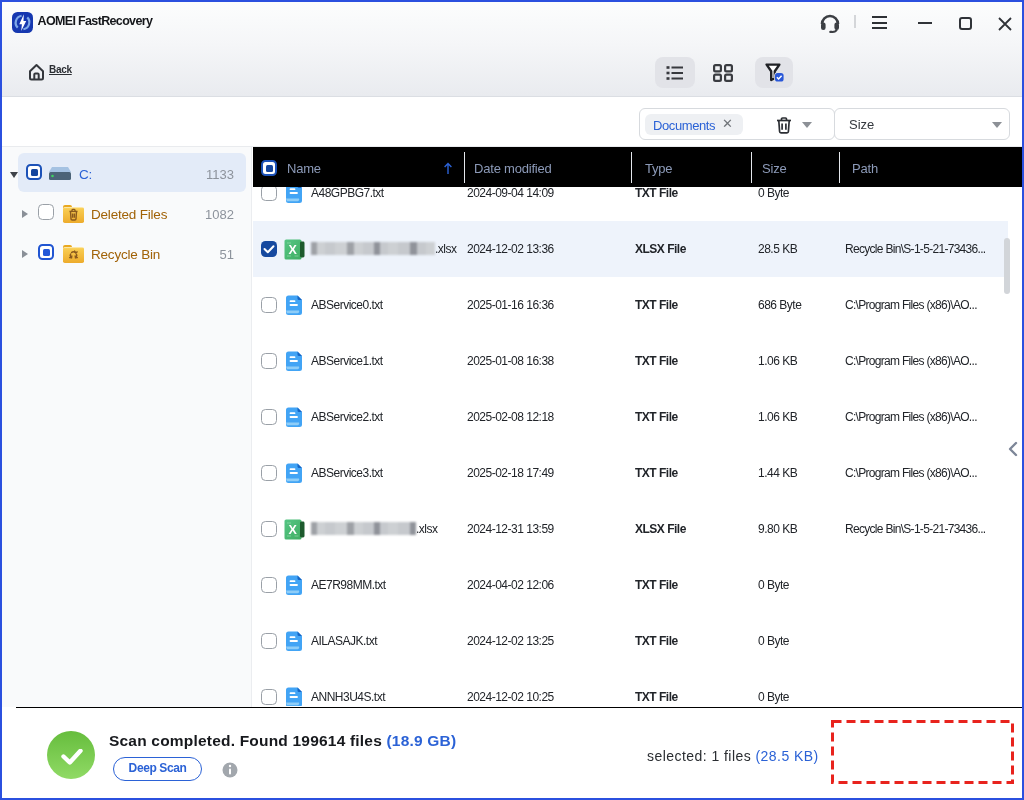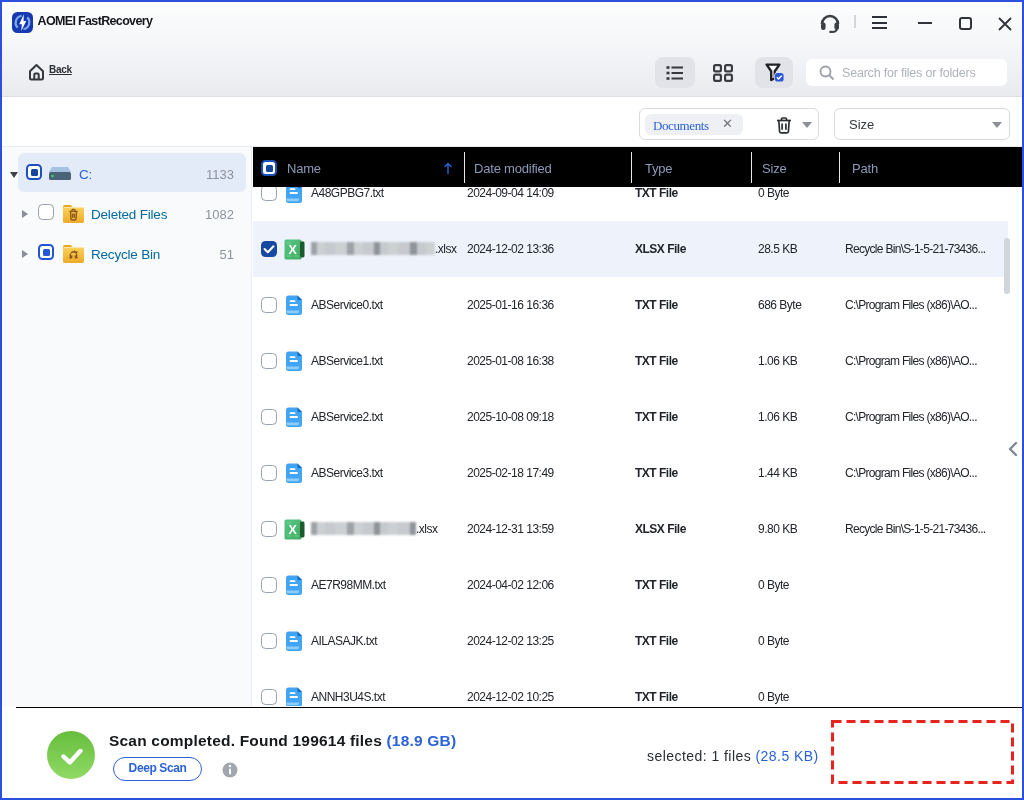--- a/index.html
+++ b/index.html
@@ -12,37 +12,37 @@
   background:linear-gradient(180deg,#fcfdfd 0%,#f5f6f8 45%,#e9ebef 100%);
   border-bottom:1px solid #dbdee3; }
 #title { position:absolute; left:35.5px; top:12px; font-size:12.5px; font-weight:bold; letter-spacing:-0.65px; color:#15171b; }
 #backtxt { position:absolute; left:47px; top:62px; font-size:10px; font-weight:bold; letter-spacing:-0.3px; color:#2b2e33;text-decoration:underline; }
 .vbtn { position:absolute; top:55px; height:31px; border-radius:8px; background:#e2e3e8; }
 #search { position:absolute; left:804px; top:57px; width:201px; height:27px; border-radius:6px; background:#fff; }
 #search span { position:absolute; left:36px; top:7px; font-size:12.5px; letter-spacing:-0.2px; color:#aeb2b9; }
 
 #filterrow { position:absolute; left:2px; top:97px; width:1020px; height:50px; background:#fff; border-bottom:1px solid #e9ebee; }
 .fbox { position:absolute; top:11px; height:32px; border:1px solid #d7dade; border-radius:6px; background:#fff; }
-#fbox1 { left:637px; width:180px;font-family:Liberation Serif, serif; }
+#fbox1 { left:637px; width:196px; }
 #fbox2 { left:832px; width:176px; }
 #pill { position:absolute; left:5px; top:5px; width:98px; height:21px; background:#eef0f3; border-radius:6px; }
 #pill .t { position:absolute; left:8px; top:3.5px; font-size:13px; letter-spacing:-0.4px; color:#2b62d6; }
 #pill .x { position:absolute; left:77px; top:2px; font-size:13px; color:#6f7378; }
 #sizetxt { position:absolute; left:14px; top:8px; font-size:13px; color:#34383e; }
 .caret { position:absolute; width:0; height:0; border-left:5px solid transparent; border-right:5px solid transparent; border-top:6px solid #8c9096; }
 
 #sidebar { position:absolute; left:2px; top:147px; width:250px; height:560px; background:#f9fafb; border-right:1px solid #ebedf0; }
 #csel { position:absolute; left:16px; top:6px; width:228px; height:39px; background:#e3ebf8; border-radius:6px; }
 .cnt { position:absolute; right:17px; font-size:13px; color:#8d939c; }
 .cb { position:absolute; width:16px; height:16px; border-radius:4.5px; background:#fff; }
 .cb.ind { border:2px solid #1c52b8; }
 .cb.ind i { position:absolute; left:2.5px; top:2.5px; width:7px; height:7px; background:#15469e; border-radius:1.5px; }
 .cb.off { border:1.5px solid #9aa0a7; }
 .cb.on { background:#16499f; border:none; }
-.sidetxt { position:absolute; font-size:13.5px; letter-spacing:-0.2px; color:#0369a1; }
+.sidetxt { position:absolute; font-size:13.5px; letter-spacing:-0.2px; color:#a16207; }
 
 #thead { position:absolute; left:253px; top:147px; width:769px; height:41px; background:#000000; }
 #thead .h { position:absolute; top:14px; font-size:13px; letter-spacing:-0.2px; color:#8c9ab8; }
 #thead .sep { position:absolute; top:5px; width:1px; height:31px; background:#e4e7ec; }
 #tbody { position:absolute; left:253px; top:187px; width:769px; height:519px; overflow:hidden; background:#fff; }
 .row { position:absolute; left:0; width:755px; height:56px; }
 .row.sel { background:#eef3fb; }
 .cell { position:absolute; top:50%; transform:translateY(-50%); font-size:12px; letter-spacing:-0.5px; color:#212429; white-space:nowrap; }
 .c-name { left:58px; }
 .c-date { left:214px; }
@@ -123,27 +123,20 @@
       <rect x="12.1" y="10.6" width="6.8" height="6.3" rx="1.4"></rect>
     </g>
   </svg>
   <div class="vbtn" style="left:753px;width:38px"></div>
   <svg class="abs" style="left:763px;top:61px" width="20" height="20" viewBox="0 0 20 20">
     <path d="M 1.6 1.6 L 14.4 1.6 L 9.8 8.2 L 9.8 15.2 L 6.2 17 L 6.2 8.2 Z" fill="#fff" stroke="#202226" stroke-width="2.4" stroke-linejoin="round"></path>
     <rect x="9.2" y="9.2" width="10" height="10" rx="3.4" fill="#e2e3e8"></rect>
     <rect x="10" y="10" width="8.6" height="8.6" rx="2.6" fill="#2a58d8"></rect>
     <path d="M 11.9 14.3 L 13.6 16 L 16.6 12.7" fill="none" stroke="#fff" stroke-width="1.5"></path>
   </svg>
-  <div id="search">
-    <svg class="abs" style="left:13px;top:6px" width="16" height="16" viewBox="0 0 16 16">
-      <circle cx="6.5" cy="6.5" r="5" fill="none" stroke="#9b9fa6" stroke-width="1.8"></circle>
-      <path d="M 10.5 10.5 L 14.5 14.5" stroke="#9b9fa6" stroke-width="1.8"></path>
-    </svg>
-    <span>Search for files or folders</span>
-  </div>
 </div>
 
 <div id="filterrow">
   <div class="fbox" id="fbox1">
     <div id="pill">
         <span class="t">Documents</span>
         <span class="x">✕</span>
       </div>
     <svg class="abs" style="left:136px;top:8px" width="16" height="17" viewBox="0 0 16 17">
       <g fill="none" stroke="#2b2e33" stroke-width="1.7">
@@ -312,21 +305,21 @@
       <div class="ricon"><svg width="20" height="21" viewBox="0 0 20 21">
   <path d="M 2 3 A 2.5 2.5 0 0 1 4.5 0.5 L 13.5 0.5 L 18 5 L 18 17.5 A 2.5 2.5 0 0 1 15.5 20 L 4.5 20 A 2.5 2.5 0 0 1 2 17.5 Z" fill="#42a4f5"></path>
   <path d="M 13.5 0.5 L 18 5 L 15 5 A 1.5 1.5 0 0 1 13.5 3.5 Z" fill="#1565c5"></path>
   <path d="M 2 15.5 L 15 15.5 A 1.8 1.8 0 0 1 13.5 18.2 L 2.8 18.2 Z" fill="#8ecdf8"></path>
   <g stroke="#fff" stroke-width="1.8" stroke-linecap="round">
     <path d="M 6.5 6.2 L 10.5 6.2"></path>
     <path d="M 6.5 10 L 13 10"></path>
   </g>
 </svg></div>
       <div class="cell c-name">ABService2.txt</div>
-      <div class="cell c-date">2025-10-08 09:18</div>
+      <div class="cell c-date">2025-02-08 12:18</div>
       <div class="cell c-type">TXT File</div>
       <div class="cell c-size">1.06 KB</div>
       <div class="cell c-path">C:\Program Files (x86)\AO...</div>
     </div>
     <div class="row" style="top:258px">
       <div class="cb off rcb"></div>
       <div class="ricon"><svg width="20" height="21" viewBox="0 0 20 21">
   <path d="M 2 3 A 2.5 2.5 0 0 1 4.5 0.5 L 13.5 0.5 L 18 5 L 18 17.5 A 2.5 2.5 0 0 1 15.5 20 L 4.5 20 A 2.5 2.5 0 0 1 2 17.5 Z" fill="#42a4f5"></path>
   <path d="M 13.5 0.5 L 18 5 L 15 5 A 1.5 1.5 0 0 1 13.5 3.5 Z" fill="#1565c5"></path>
   <path d="M 2 15.5 L 15 15.5 A 1.8 1.8 0 0 1 13.5 18.2 L 2.8 18.2 Z" fill="#8ecdf8"></path>

